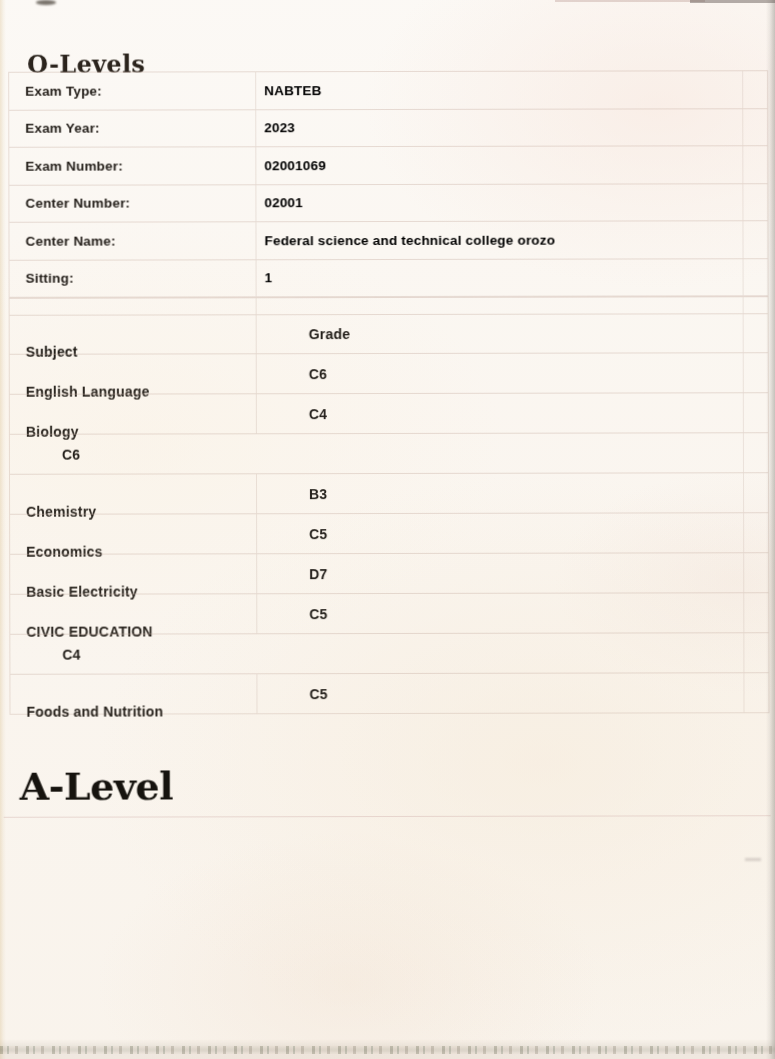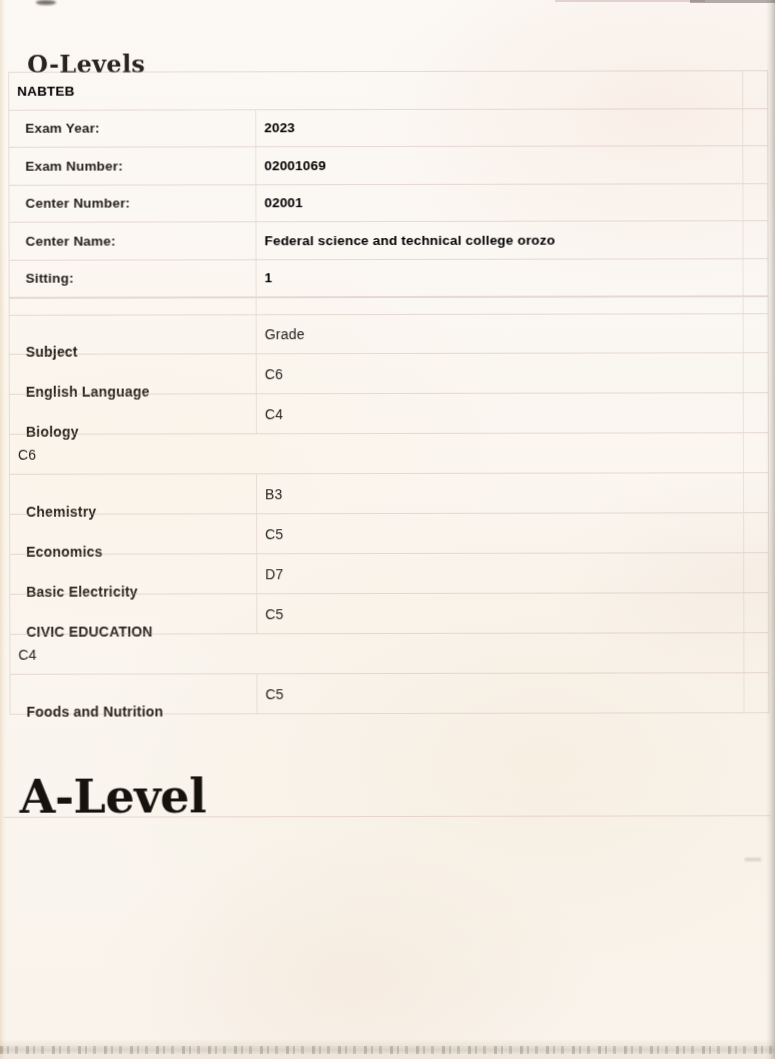--- a/index.html
+++ b/index.html
@@ -25,21 +25,21 @@
   .content{position:relative;z-index:1;transform:rotate(-0.12deg);filter:blur(0.25px);}
 
   
   .o-title{
     position:absolute;left:27px;top:32px;
     font-family:"DejaVu Serif", serif;font-weight:bold;font-size:24px;
     color:#2b241d;letter-spacing:.3px;line-height:1;
   }
   .a-title{
     position:absolute;left:18px;top:742px;
-    font-family:"DejaVu Serif", serif;font-weight:bold;font-size:46px;
+    font-family:"DejaVu Serif", serif;font-weight:bold;font-size:38px;
     color:#16130e;line-height:1;letter-spacing:-.5px;
   }
 
   
   .tbl{
     position:absolute;left:8px;width:760px;
     border:1px solid rgba(200,176,165,.38);
     border-top:none;
     box-sizing:border-box;
     display:flex;flex-direction:column;
@@ -63,21 +63,21 @@
   }
   .c2{
     flex:1 1 auto;box-sizing:border-box;padding-left:8px;
     border-right:1px solid rgba(200,180,170,.30);
     align-self:stretch;display:flex;align-items:center;
   }
   .c3{flex:0 0 24px;align-self:stretch;}
   .lbl{font-weight:bold;font-size:13.5px;color:#26211c;letter-spacing:.2px;}
   .val{font-weight:bold;font-size:13.5px;color:#000000;letter-spacing:.2px;}
   .subj{font-weight:bold;font-size:14px;color:#2a251f;letter-spacing:.2px;margin-top:34px;}
-  .grade{font-weight:normal;font-size:14px;color:#221e19;letter-spacing:.2px;}
+  .grade{font-weight:bold;font-size:14px;color:#221e19;letter-spacing:.2px;margin-left:44px;}
   .hdr .subj,.hdr .grade{color:#1e1a15;}
 
   
   .alevel-line{
     position:absolute;left:2px;right:6px;top:816px;height:1px;
     background:rgba(216,190,184,.55);
   }
 
   
   .edge-left{position:absolute;left:0;top:0;bottom:0;width:6px;z-index:2;pointer-events:none;
@@ -113,20 +113,23 @@
 <div id="page">
   <div class="mottle"></div>
 
   <div class="content">
 
     <h2 class="o-title">O-Levels</h2>
 
     <div class="tbl" id="info-table">
 
         <div class="trow">
+          <div class="c1">
+            <span class="lbl">Exam Type:</span>
+          </div>
           <div class="c2">
             <span class="val">NABTEB</span>
           </div>
           <div class="c3"></div>
         </div>
 
         <div class="trow">
           <div class="c1">
             <span class="lbl">Exam Year:</span>
           </div>

